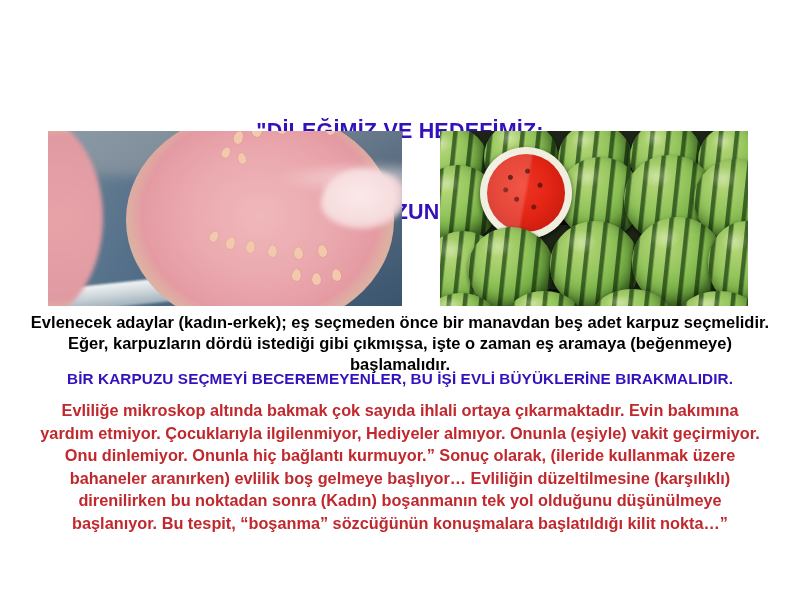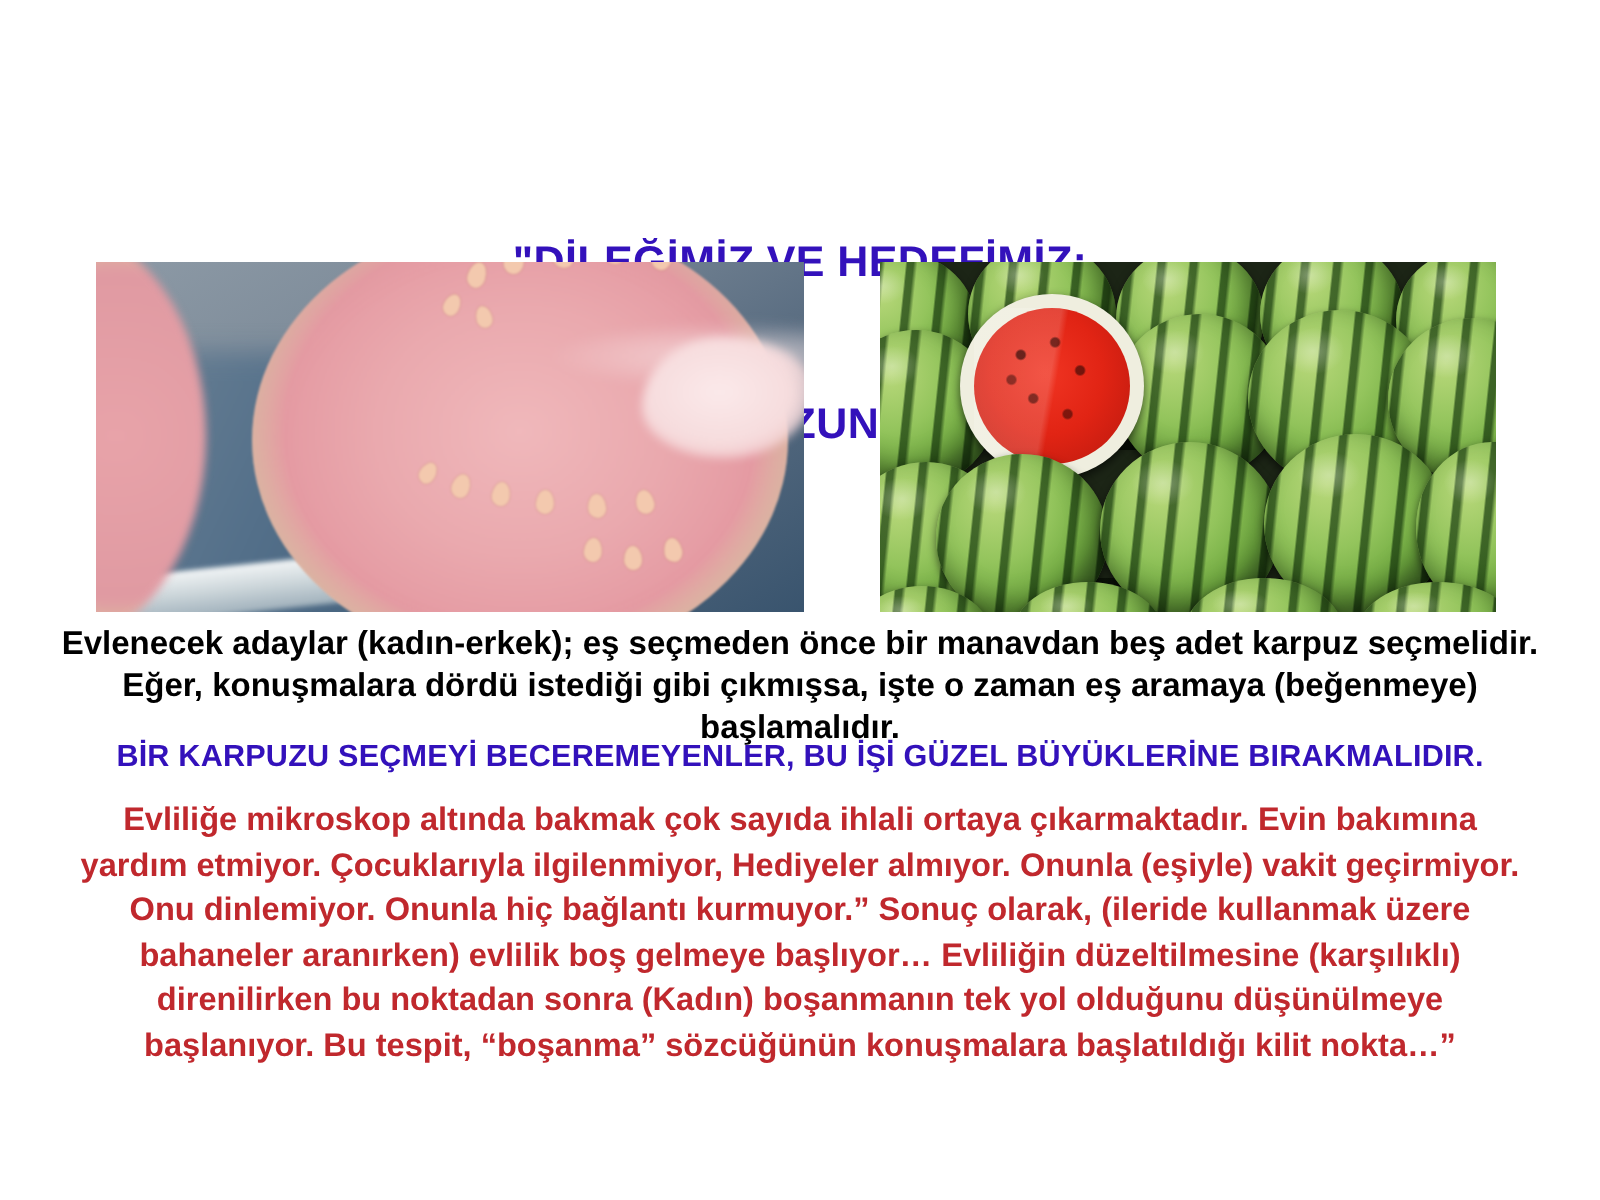--- a/index.html
+++ b/index.html
@@ -270,19 +270,19 @@
     <div class="melon" style="left:110px; top:90px; width:90px; height:88px;"></div>
     <div class="melon" style="left:192px; top:86px; width:92px; height:90px;"></div>
     <div class="melon" style="left:268px; top:90px; width:76px; height:86px;"></div>
 
     <div class="melon" style="left:-14px; top:162px; width:70px; height:52px;"></div>
     <div class="melon" style="left:66px; top:160px; width:76px; height:54px;"></div>
     <div class="melon" style="left:152px; top:158px; width:80px; height:56px;"></div>
     <div class="melon" style="left:238px; top:160px; width:82px; height:54px;"></div>
   </div>
 
-  <div class="black-para">Evlenecek adaylar (kadın-erkek); eş seçmeden önce bir manavdan beş adet karpuz seçmelidir. Eğer,  konuşmalara dördü istediği gibi çıkmışsa, işte o zaman eş aramaya (beğenmeye) başlamalıdır.</div>
-
-  <div class="purple-line">BİR KARPUZU SEÇMEYİ BECEREMEYENLER, BU İŞİ GÜZEL BÜYÜKLERİNE BIRAKMALIDIR.</div>
+  <div class="black-para">Evlenecek adaylar (kadın-erkek); eş seçmeden önce bir manavdan beş adet karpuz seçmelidir. Eğer,  karpuzların dördü istediği gibi çıkmışsa, işte o zaman eş aramaya (beğenmeye) başlamalıdır.</div>
+
+  <div class="purple-line">BİR KARPUZU SEÇMEYİ BECEREMEYENLER, BU İŞİ EVLİ BÜYÜKLERİNE BIRAKMALIDIR.</div>
 
   <div class="red-para">Evliliğe mikroskop altında bakmak çok sayıda ihlali ortaya çıkarmaktadır. Evin bakımına yardım etmiyor. Çocuklarıyla ilgilenmiyor, Hediyeler almıyor. Onunla (eşiyle) vakit geçirmiyor. Onu dinlemiyor. Onunla hiç bağlantı kurmuyor.” Sonuç olarak, (ileride kullanmak üzere bahaneler aranırken) evlilik boş gelmeye başlıyor… Evliliğin düzeltilmesine (karşılıklı) direnilirken bu noktadan sonra (Kadın) boşanmanın tek yol olduğunu düşünülmeye başlanıyor. Bu tespit, “boşanma” sözcüğünün konuşmalara başlatıldığı kilit nokta…”</div>
 
 </div>
 
 </body></html>

